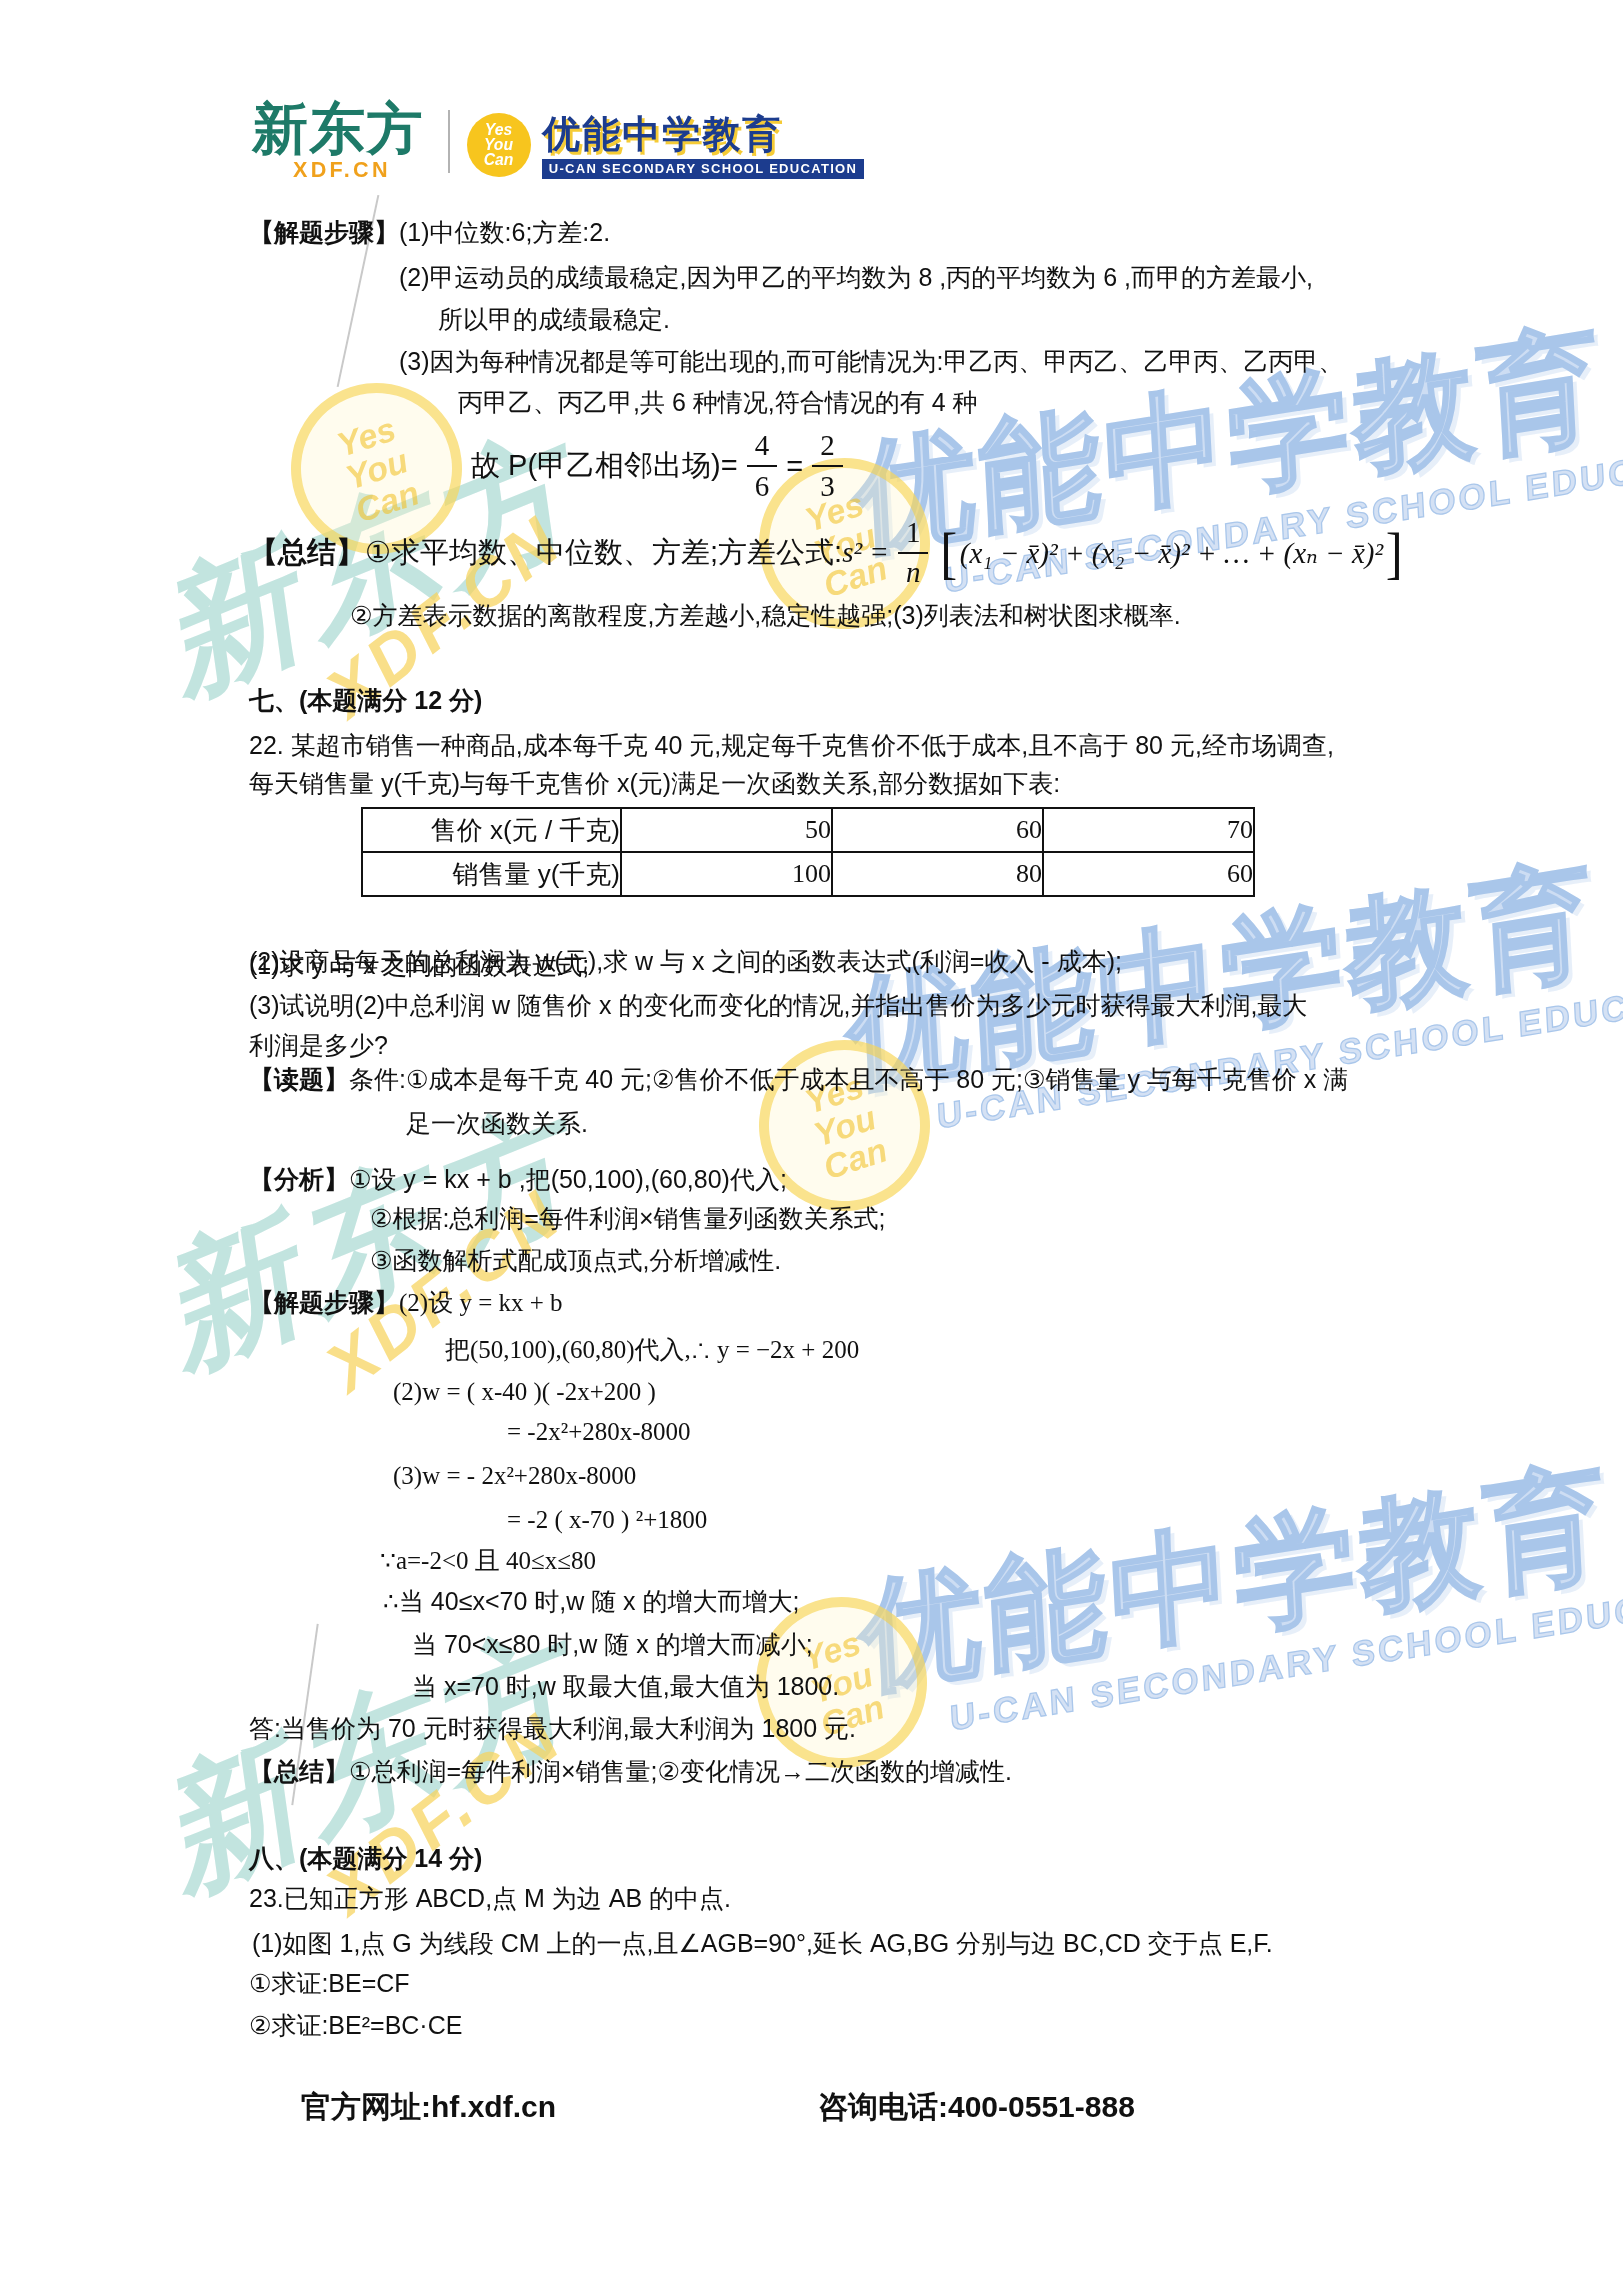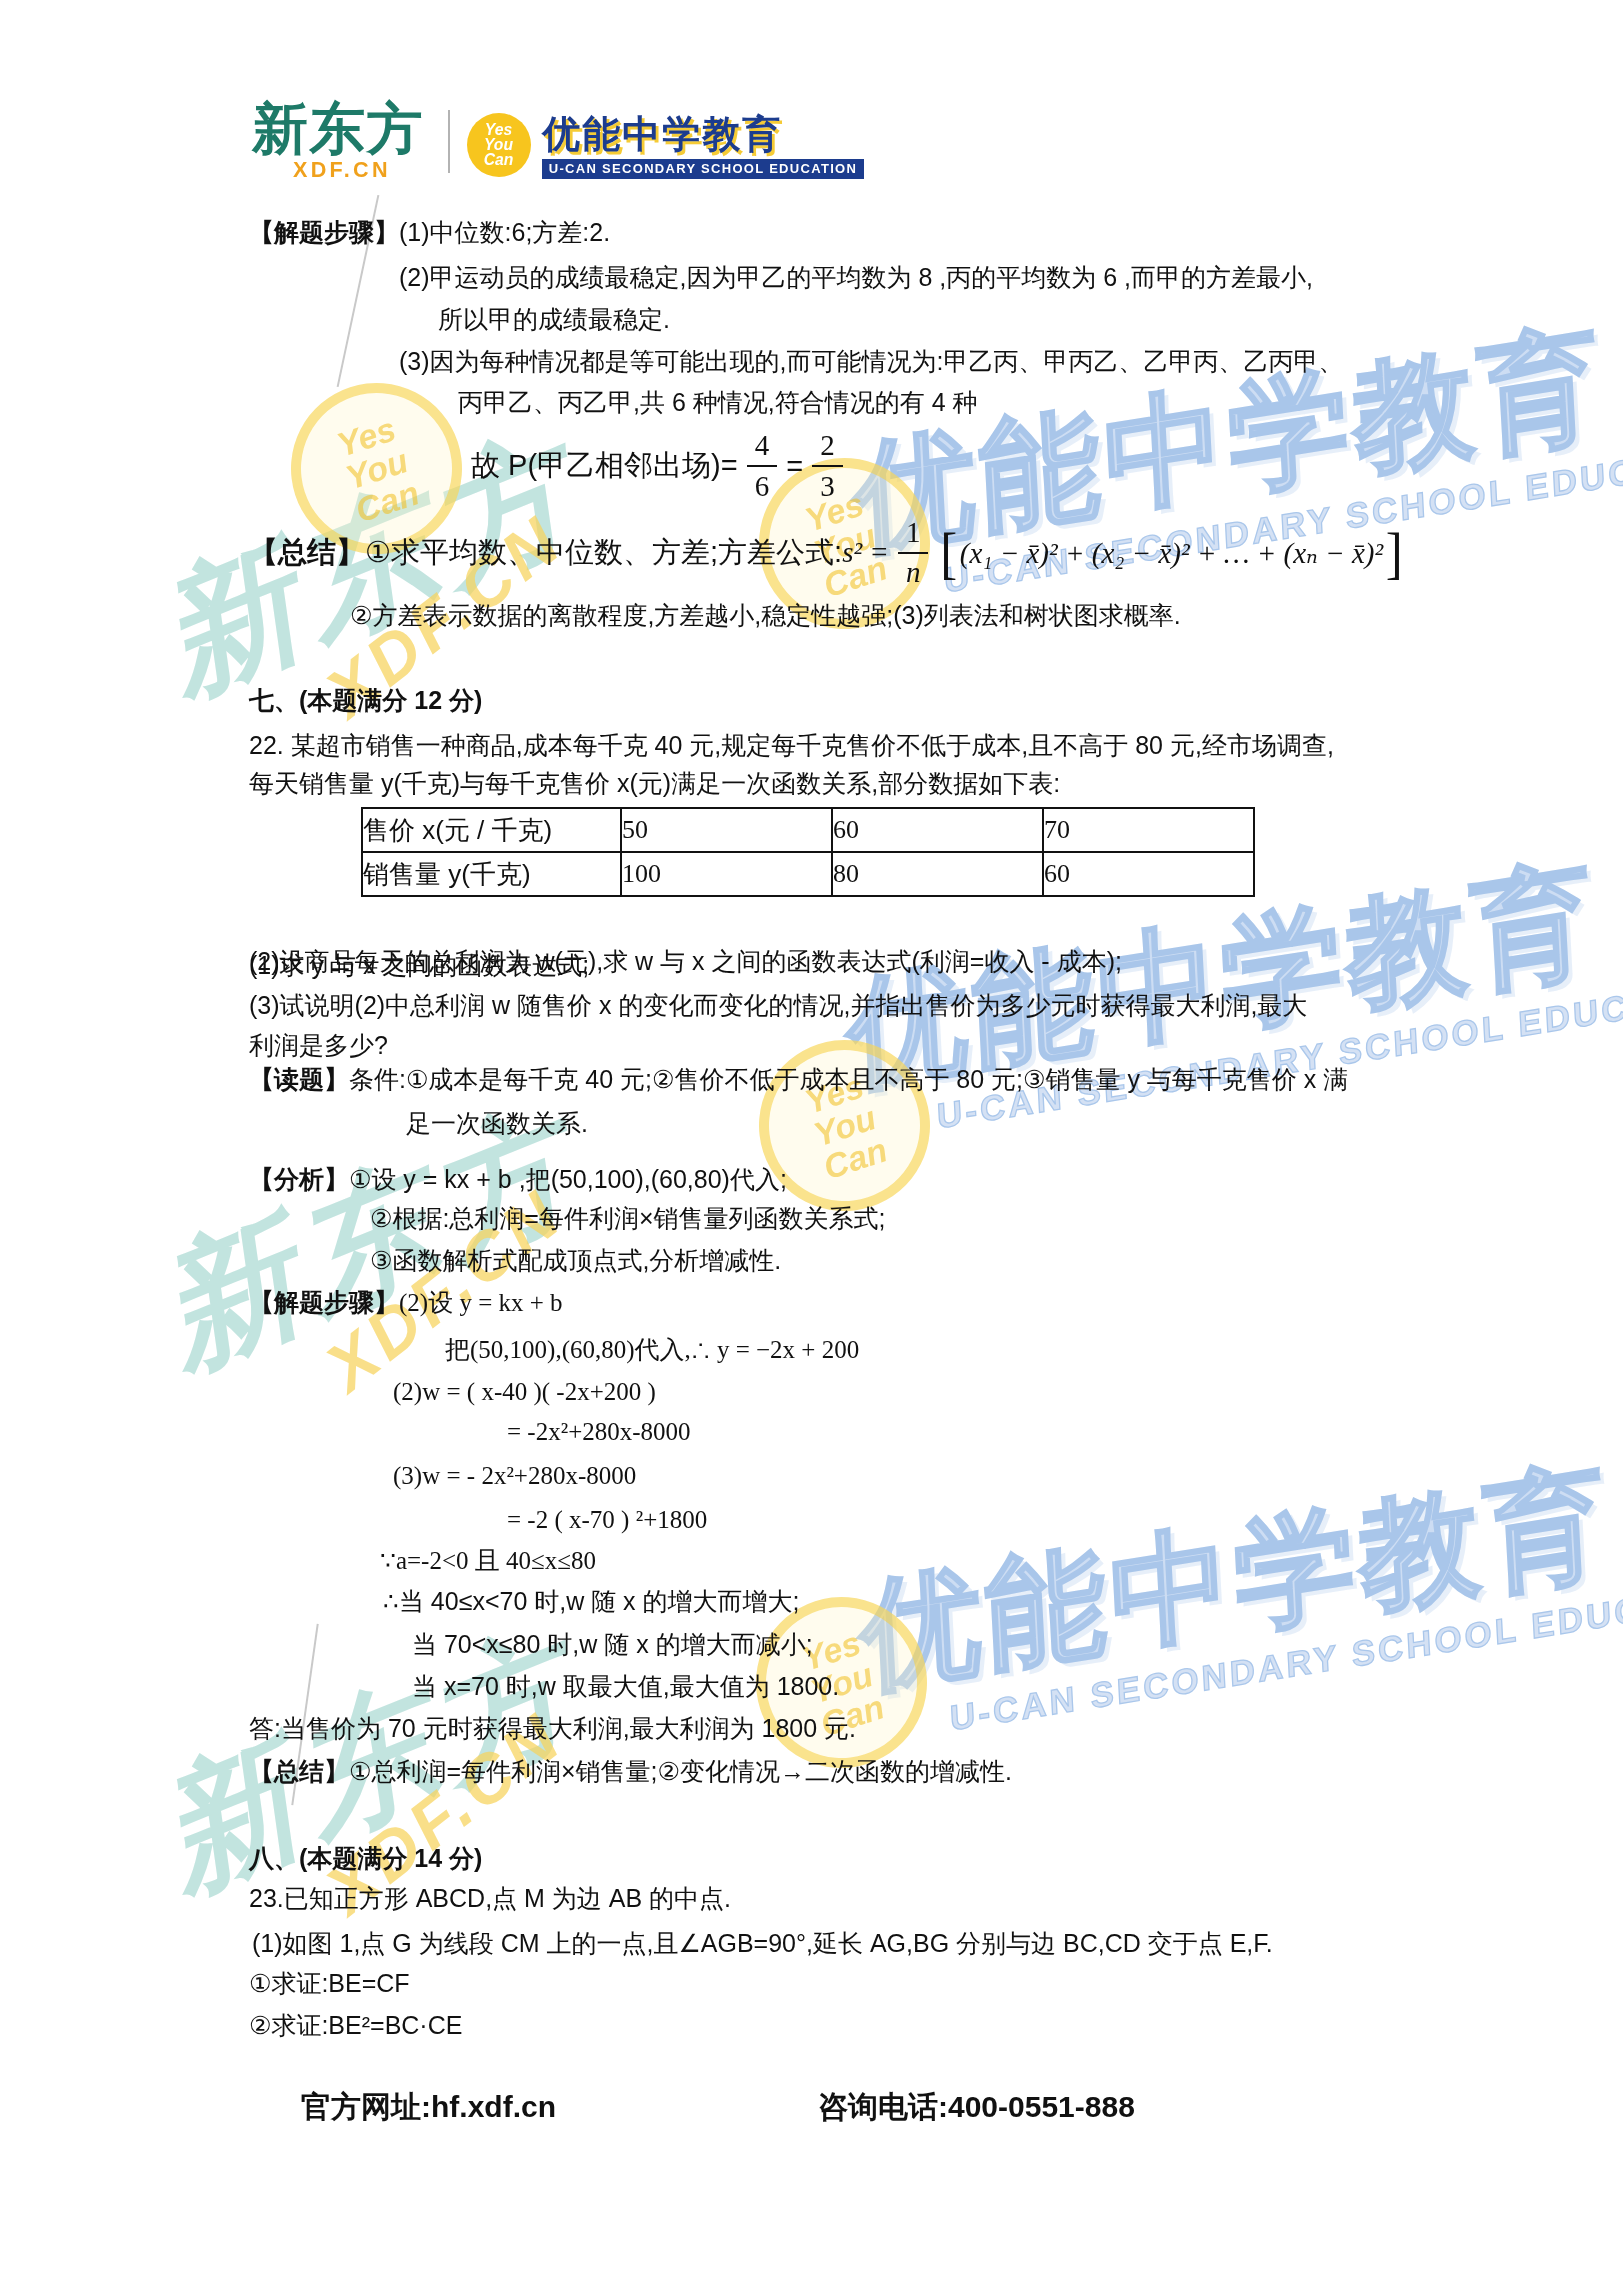--- a/index.html
+++ b/index.html
@@ -46,21 +46,21 @@
   .math-row{position:absolute;display:flex;align-items:center;white-space:nowrap;z-index:2;font-size:29px;}
   .frac{display:inline-flex;flex-direction:column;align-items:center;margin:0 9.2px;
         font-family:"Liberation Serif","DejaVu Serif",serif;}
   .frac .num{display:block;padding:0 7.9px 2.6px;border-bottom:2px solid #111;}
   .frac .den{display:block;padding-top:2.6px;}
   .bigbr{font-family:"Liberation Serif","DejaVu Serif",serif;font-size:51px;font-weight:400;
          transform:scaleY(1.12);margin:0 2.6px;}
 
   
   table.data{position:absolute;left:361px;top:807px;border-collapse:collapse;z-index:2;}
-  table.data td{border:2px solid #111;text-align:left;font-size:26px;padding:0;height:42px;background:transparent;}
+  table.data td{border:2px solid #111;text-align:right;font-size:26px;padding:0;height:42px;background:transparent;}
   td.c0{width:257px;}
   td.cv{width:209px;font-family:"Liberation Serif","DejaVu Serif",serif;}
 
   
   .footer-item{position:absolute;font-size:30px;font-weight:bold;z-index:2;white-space:nowrap;}
 </style>
 </head>
 <body>
 
 <div id="page">

